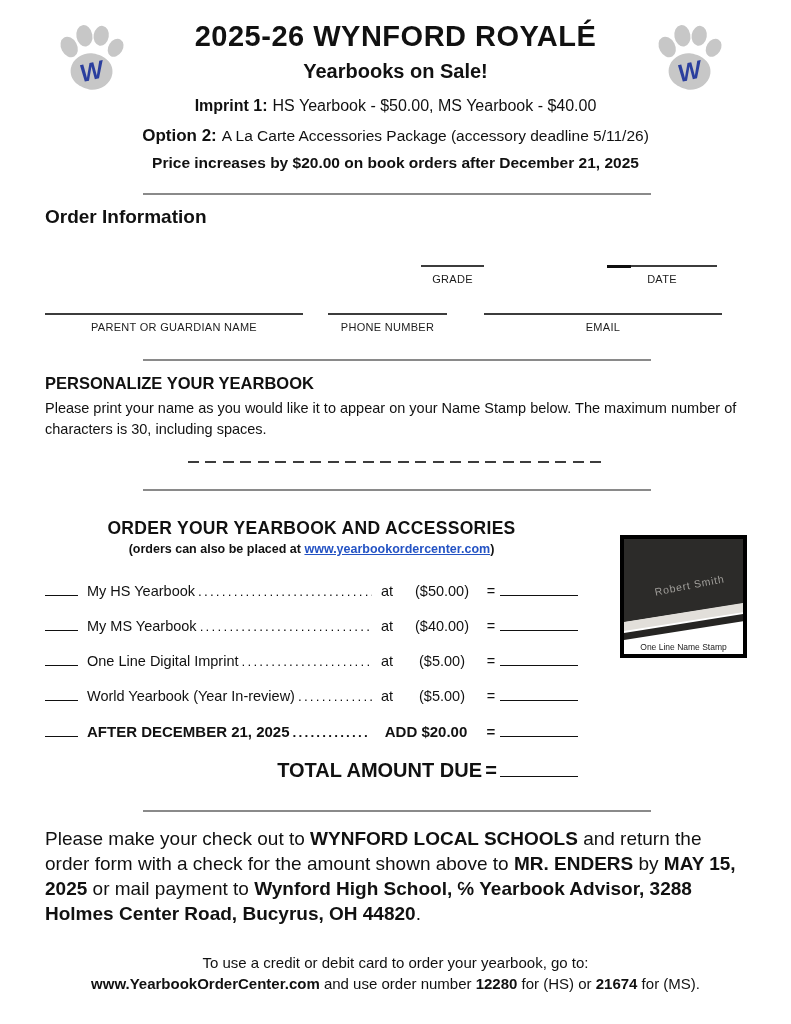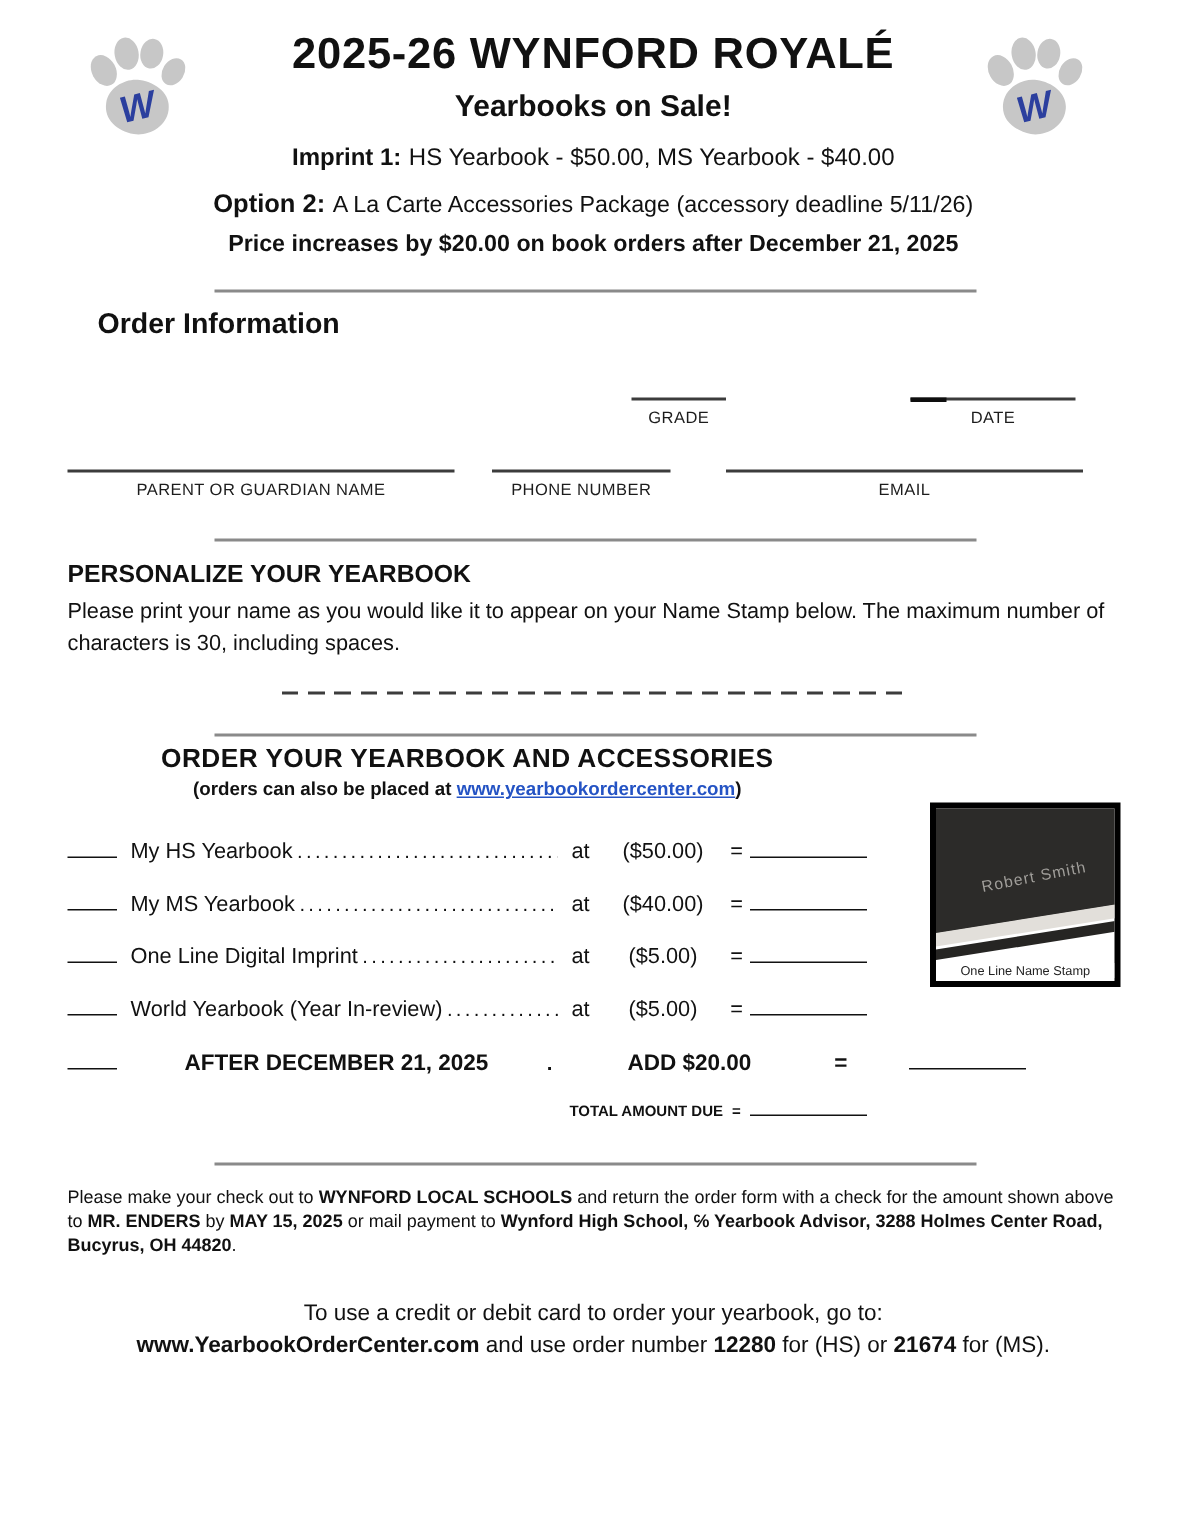--- a/index.html
+++ b/index.html
@@ -21,21 +21,21 @@
   .paw-right { left:648px; }
 
   
   .divider { width:508px; height:2px; background:#8a8a8a; margin-left:143px; }
   .div1 { margin-top:21px; }
   .div2 { margin-top:2px; }
   .div3 { margin-top:26px; }
   .div4 { margin-top:28px; }
 
   
-  .section-heading { font-size:19px; font-weight:bold; margin:11px 0 0 65px; }
+  .section-heading { font-size:19px; font-weight:bold; margin:11px 0 0 45px; }
   .fields-row { position:relative; height:46px; margin-top:37px; }
   .fields-row2 { position:relative; height:44px; margin-top:2px;padding-left:21px; }
   .field { position:absolute; top:0; }
   .fline { height:0; border-top:2px solid #3c3c3c; position:relative; }
   .date-tick { position:absolute; left:0; top:-2.5px; width:24px; height:3.5px; background:#0e0e0e; }
   .flabel { text-align:center; font-size:11px; letter-spacing:0.3px; color:#1c1c1c; margin-top:6px; }
   .f-student { left:45px;  width:302px; }
   .f-grade   { left:421px; width:63px;  }
   .f-date    { left:607px; width:110px; }
   .f-parent  { left:45px;  width:258px; }
@@ -43,35 +43,35 @@
   .f-email   { left:484px; width:238px; }
 
   
   .pers-heading { font-size:16.5px; font-weight:bold; margin:13px 0 0 45px; }
   .pers-body { font-size:14.5px; line-height:1.45; margin:5px 45px 0 45px; max-width:705px; }
   .name-dash { margin:21px 0 0 188px; width:418px; height:2px;
                background:repeating-linear-gradient(to right,#3c3c3c 0 11px, transparent 11px 17.5px); }
 
   
   .order-left { width:533px; margin-left:45px; }
-  .order-head { text-align:center; font-size:17.5px; font-weight:bold; margin-top:4px; letter-spacing:0.3px; }
+  .order-head { text-align:center; font-size:17.5px; font-weight:bold; margin-top:27px; letter-spacing:0.3px; }
   .order-sub { text-align:center; font-size:12.5px; font-weight:bold; margin-top:3px; }
   .order-sub a { color:#2453c4; font-weight:bold; }
   .row { display:flex; align-items:baseline; font-size:14.5px; margin-top:19px; }
   .row-first { margin-top:27px; }
   .qty-blank { flex:none; display:inline-block; width:33px; border-bottom:1.6px solid #111; margin-right:9px; }
   .item-label { white-space:nowrap; }
   .dots { flex:1 1 auto; overflow:hidden; white-space:nowrap; letter-spacing:2.2px; padding:0 3px; font-size:13.5px; }
   .at-col { flex:none; width:30px; text-align:center; }
   .price-col { flex:none; width:80px; text-align:center; }
   .price-wide { flex:none; width:112px; text-align:center; font-weight:bold; }
   .eq-col { flex:none; width:18px; text-align:center; }
   .amt-blank { flex:none; display:inline-block; width:78px; border-bottom:1.6px solid #111; }
-  .row-bold { font-weight:bold; font-size:15px;gap:36px; }
-  .total-row { display:flex; justify-content:flex-end; align-items:baseline; font-weight:bold; font-size:10px; margin-top:19px; }
+  .row-bold { font-weight:bold; font-size:15px; }
+  .total-row { display:flex; justify-content:flex-end; align-items:baseline; font-weight:bold; font-size:20px; margin-top:19px; }
   .check-row { display:flex; align-items:baseline; font-size:14.5px; margin:20px 0 0 88px; }
   .blank95 { flex:none; display:inline-block; width:95px; border-bottom:1.6px solid #111; margin-left:8px; }
   .for-label { margin-left:10px; margin-right:8px; }
   .blank120 { flex:none; display:inline-block; width:120px; border-bottom:1.6px solid #111; }
 
   
   .img-frame { position:absolute; border:4px solid #000; background:#fff; }
   .stamp-frame { left:620px; top:535px; width:119px; height:115px; }
   .art { position:relative; width:100%; height:100%; overflow:hidden; }
   .stamp-cover { position:absolute; left:-20px; top:-28px; width:175px; height:100px; background:#2c2b29; transform:rotate(-9deg); border-radius:3px; }
@@ -94,21 +94,21 @@
   .wtab { position:absolute; width:8px; }
   .wtab0 { left:52px; top:-7px; height:10px; background:#2fa344; }
   .wtab1 { left:61px; top:14px; height:12px; background:#31a9e0; }
   .wtab2 { left:61px; top:30px; height:12px; background:#1cb3a2; }
   .wtab3 { left:61px; top:46px; height:12px; background:#e25b76; }
   .wtab4 { left:61px; top:62px; height:12px; background:#f0a23a; }
   .wtab5 { left:61px; top:78px; height:8px;  background:#3da04b; }
   .world-caption { font-family:"Liberation Serif", serif; font-size:9px; }
 
   
-  .footer-para { margin:14px 45px 0 45px; font-size:12px; line-height:1.32; max-width:707px; }
+  .footer-para { margin:14px 45px 0 45px; font-size:19px; line-height:1.32; max-width:707px; }
   .b { font-weight:bold; }
   .credit { text-align:center; margin-top:26px; font-size:15px; line-height:1.4; }
 </style>
 </head>
 <body>
 
 <div class="page">
 
   <div class="header">
     <div class="paw paw-left">

